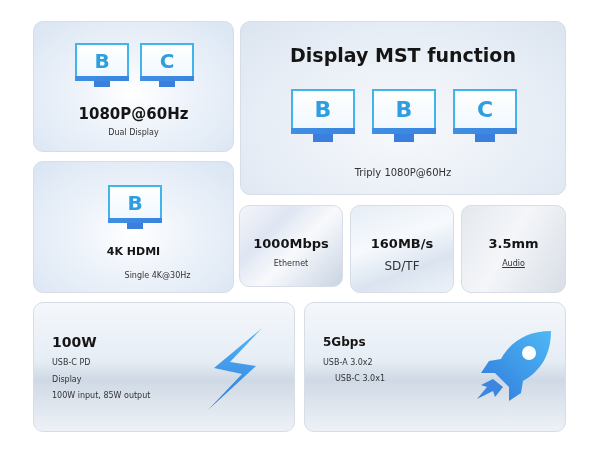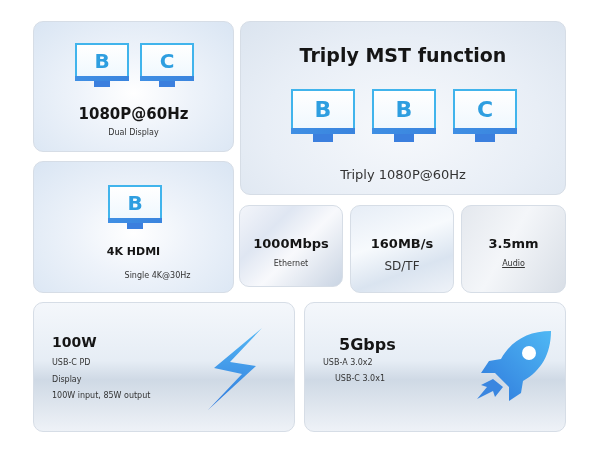--- a/index.html
+++ b/index.html
@@ -36,21 +36,21 @@
         <span>C</span>
       </div>
     <div class="bezel" style="top:33px;width:54px;height:5px;"></div>
     <div class="stand" style="left:19px;top:38px;width:16px;height:6px;"></div>
   </div>
   <div class="center big" style="top:83px;font-size:15px;">1080P@60Hz</div>
   <div class="center small" style="top:106px;font-size:8px;">Dual Display</div>
 </div>
 
 <div class="card bg-soft" style="left:240px;top:21px;width:326px;height:174px;">
-  <div class="center big" style="top:22px;font-size:19px;">Triply MST function</div>
+  <div class="center big" style="top:22px;font-size:19px;">Display MST function</div>
   <div class="monitor" style="left:50px;top:67px;width:64px;height:56px;">
     <div class="screen" style="width:64px;height:39px;font-size:22px;">
         <span>B</span>
       </div>
     <div class="bezel" style="top:39px;width:64px;height:6px;"></div>
     <div class="stand" style="left:22px;top:45px;width:20px;height:8px;"></div>
   </div>
   <div class="monitor" style="left:131px;top:67px;width:64px;height:56px;">
     <div class="screen" style="width:64px;height:39px;font-size:22px;">
         <span>B</span>
@@ -58,21 +58,21 @@
     <div class="bezel" style="top:39px;width:64px;height:6px;"></div>
     <div class="stand" style="left:22px;top:45px;width:20px;height:8px;"></div>
   </div>
   <div class="monitor" style="left:212px;top:67px;width:64px;height:56px;">
     <div class="screen" style="width:64px;height:39px;font-size:22px;">
         <span>C</span>
       </div>
     <div class="bezel" style="top:39px;width:64px;height:6px;"></div>
     <div class="stand" style="left:22px;top:45px;width:20px;height:8px;"></div>
   </div>
-  <div class="center small" style="top:145px;font-size:13px;">Triply 1080P@60Hz</div>
+  <div class="center small" style="top:145px;font-size:10px;">Triply 1080P@60Hz</div>
 </div>
 
 <div class="card bg-radial" style="left:33px;top:161px;width:201px;height:132px;">
   <div class="monitor" style="left:74px;top:23px;width:54px;height:48px;">
     <div class="screen" style="width:54px;height:33px;font-size:20px;">
         <span>B</span>
       </div>
     <div class="bezel" style="top:33px;width:54px;height:5px;"></div>
     <div class="stand" style="left:19px;top:38px;width:16px;height:6px;"></div>
   </div>
@@ -103,21 +103,21 @@
         <linearGradient id="lg1" x1="0" y1="0" x2="0" y2="1">
           <stop offset="0" stop-color="#55b8f5"></stop>
           <stop offset="1" stop-color="#2f79dc"></stop>
         </linearGradient>
       </defs>
     <polygon points="58,0 10,40 38,46 4,82 52,38 26,34" fill="url(#lg1)"></polygon>
   </svg>
 </div>
 
 <div class="card bg-wide" style="left:304px;top:302px;width:262px;height:130px;">
-  <div class="left-text big" style="top:32px;font-size:16px;margin-left:16px;">5Gbps</div>
+  <div class="left-text big" style="top:32px;font-size:12px;">5Gbps</div>
   <div class="left-text small" style="top:55px;font-size:8px;">USB-A 3.0x2</div>
   <div class="left-text small" style="top:71px;font-size:8px;padding-left:12px;">USB-C 3.0x1</div>
   <svg style="position:absolute;left:168px;top:26px;" width="82" height="80" viewBox="0 0 82 80">
     <defs>
         <linearGradient id="lg2" x1="1" y1="0" x2="0" y2="1">
           <stop offset="0" stop-color="#4fb8f4"></stop>
           <stop offset="1" stop-color="#2f79dc"></stop>
         </linearGradient>
       </defs>
     <path d="M78,2 C55,2 38,12 28,30 L16,32 L8,44 L22,44 L36,58 L36,72 L48,64 L50,52 C68,42 78,25 78,2 Z" fill="url(#lg2)"></path>

